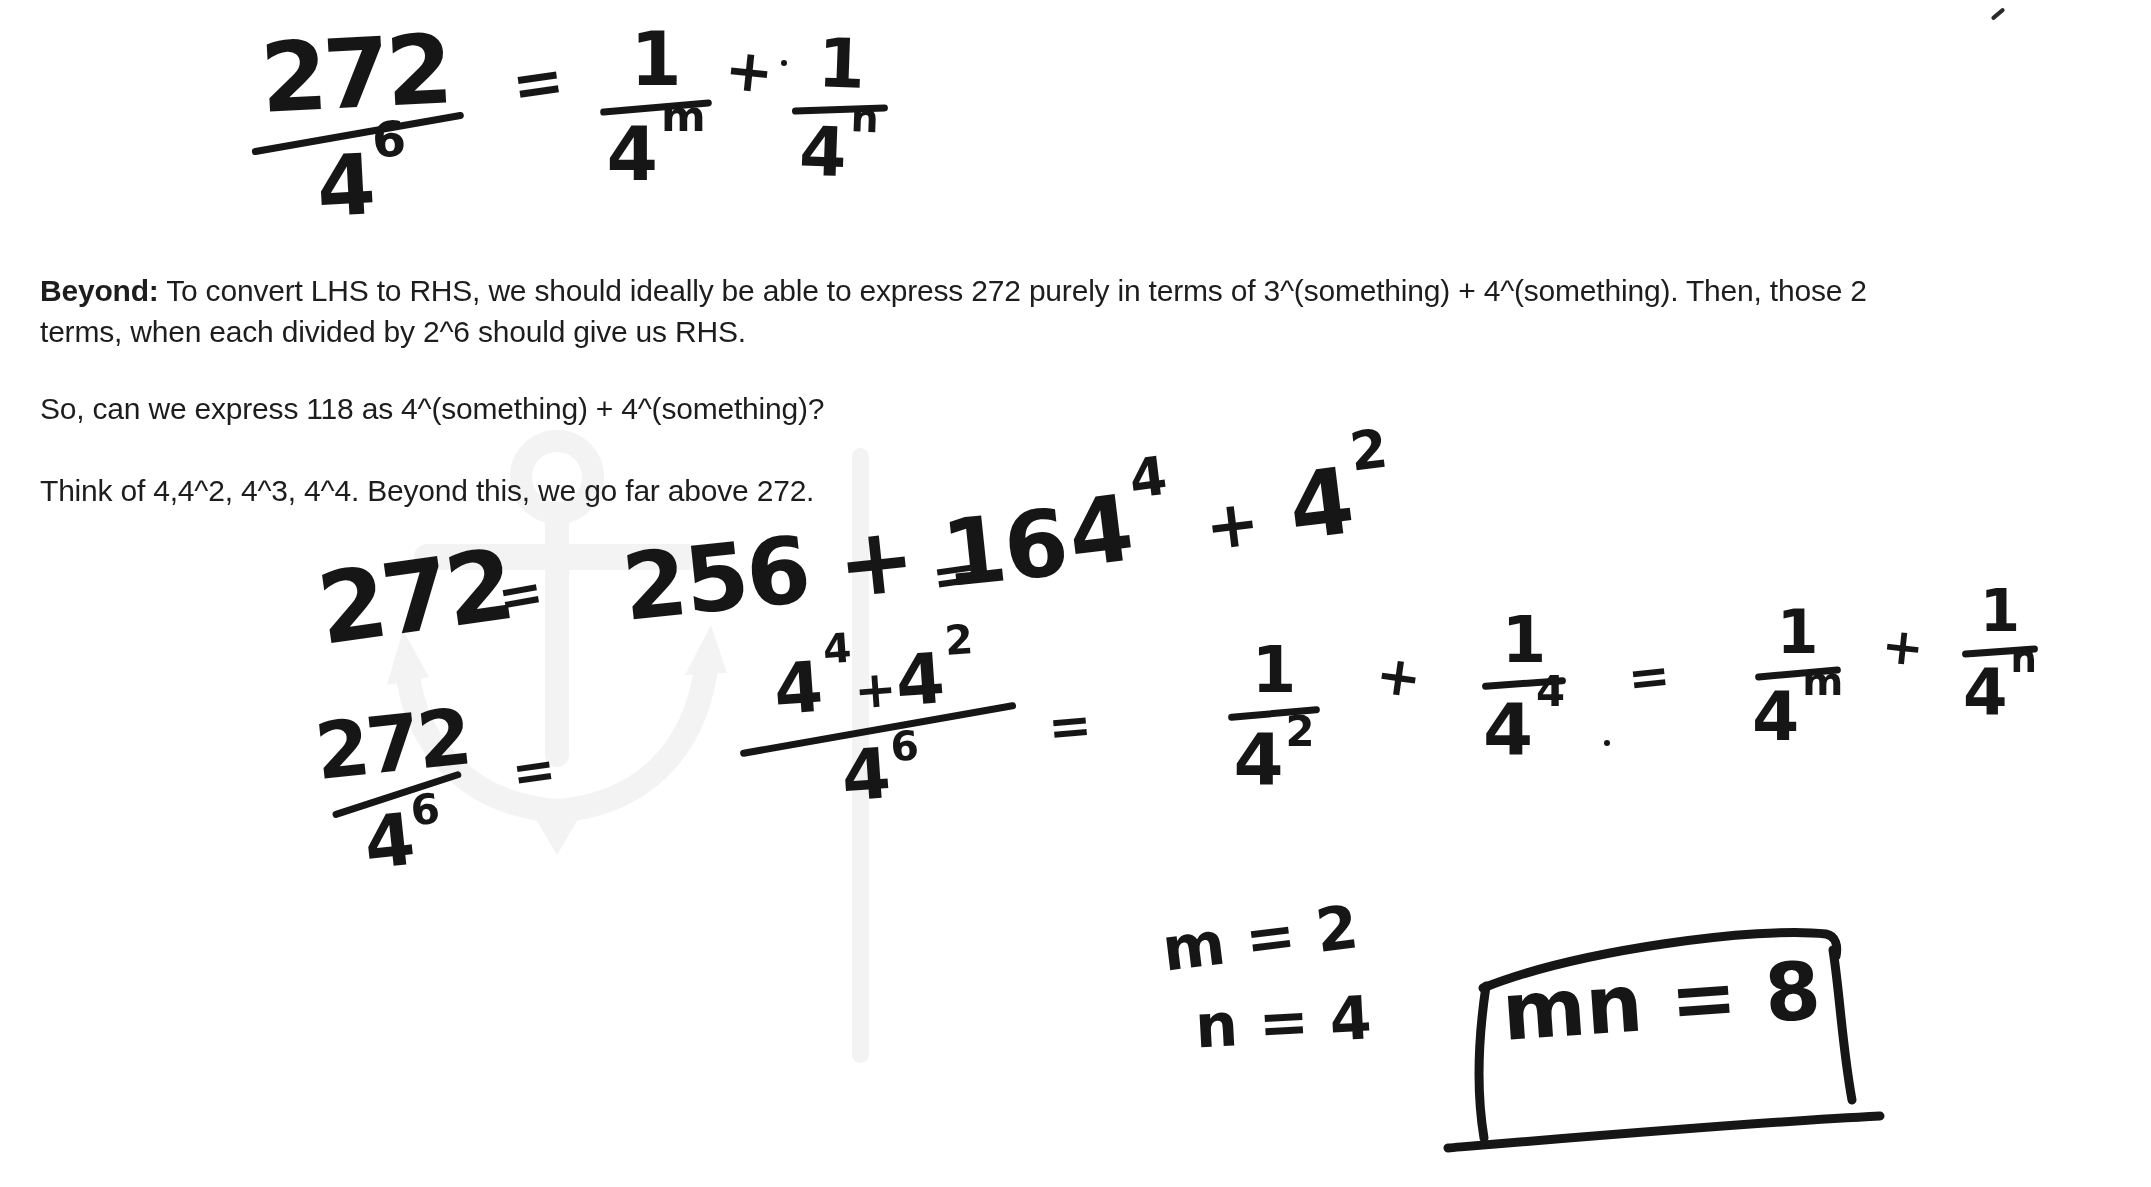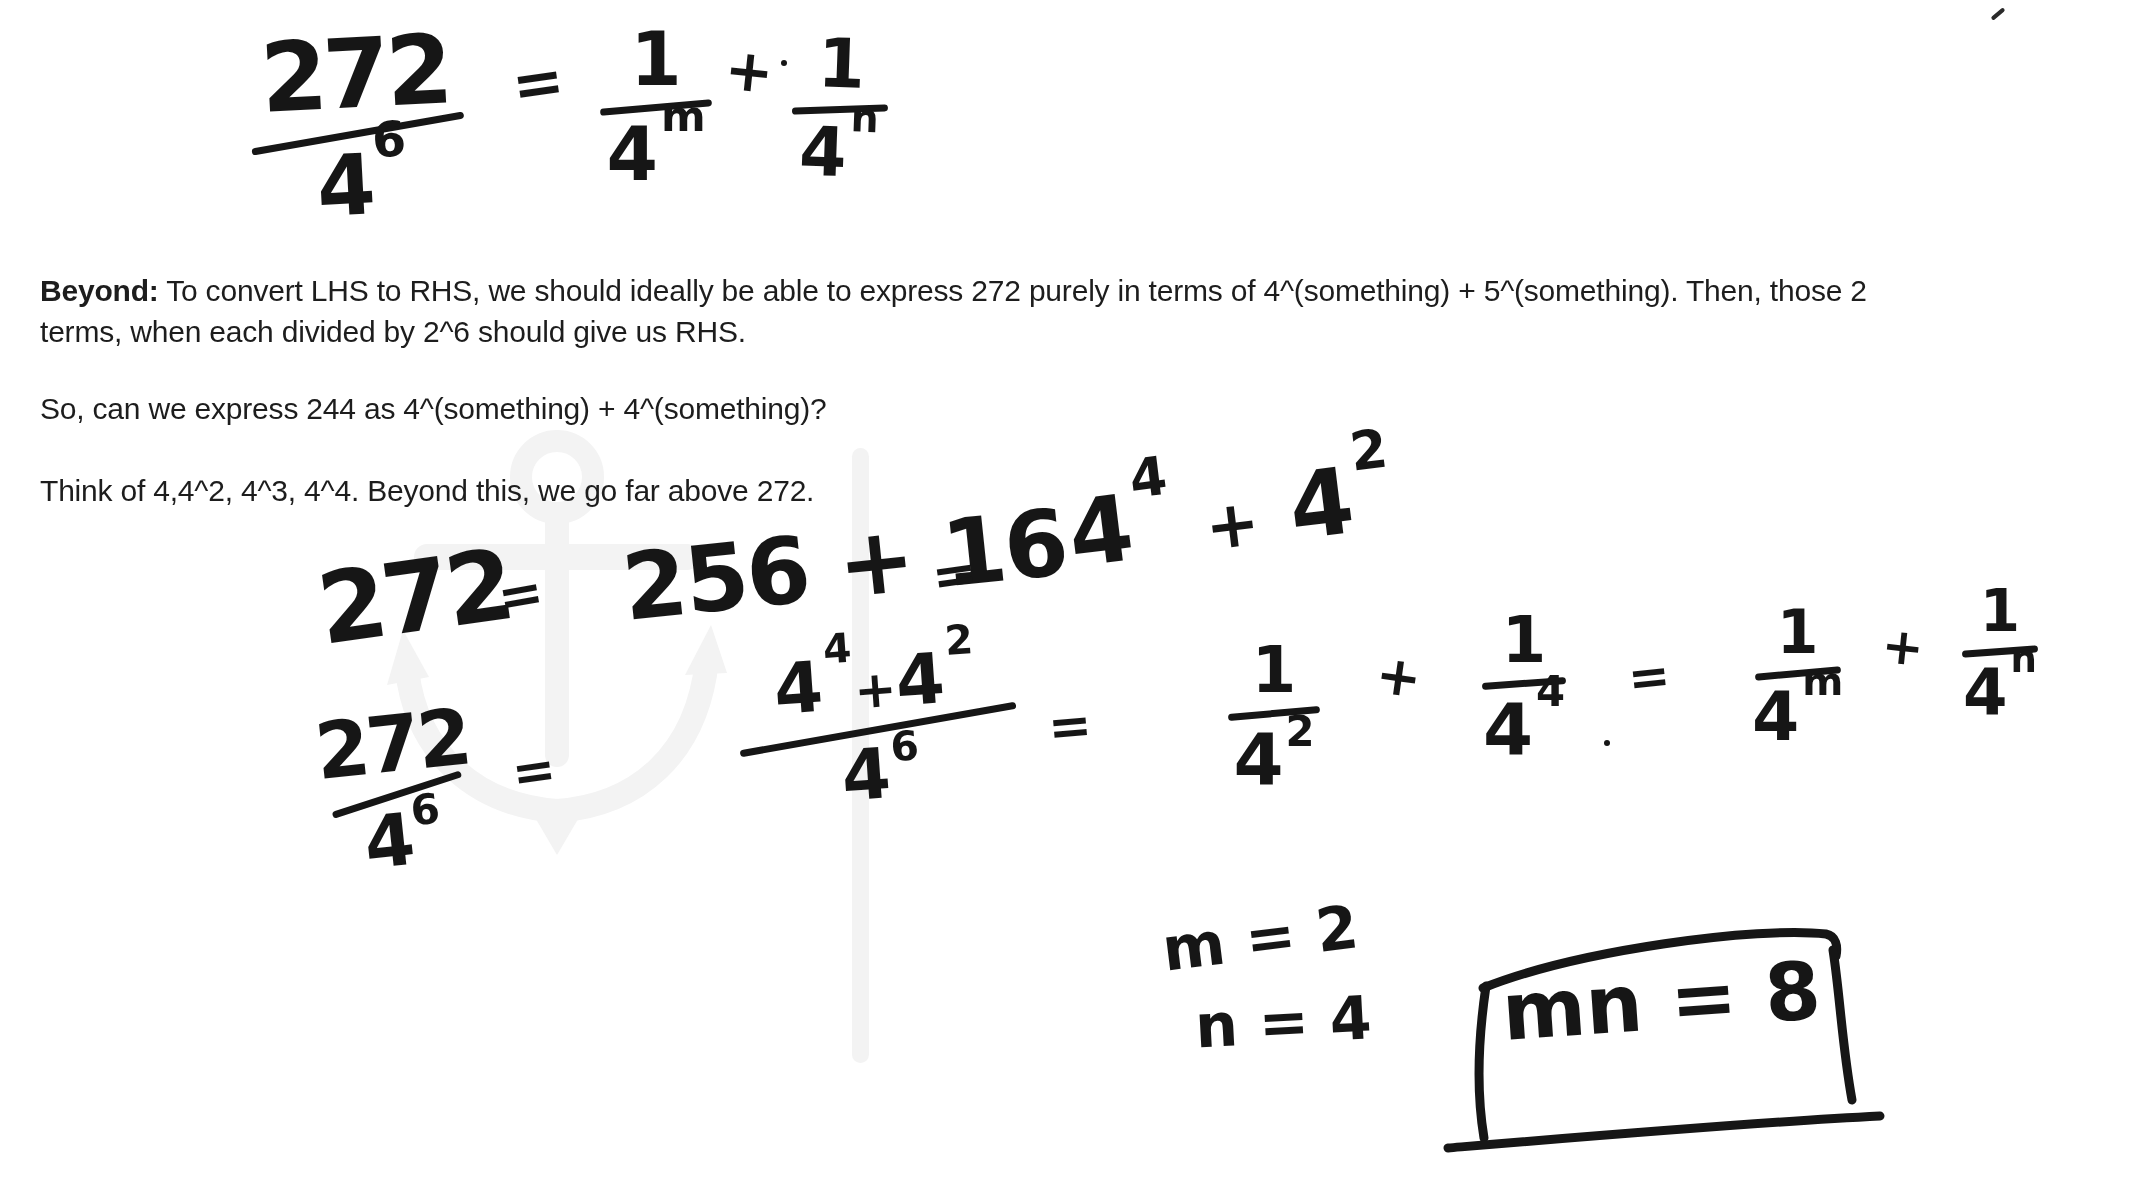--- a/index.html
+++ b/index.html
@@ -67,24 +67,24 @@
       <line x1="42" y1="132" x2="302" y2="132" stroke-width="26" stroke-linecap="round"></line>
       <path d="M 22,245 C 32,330 92,380 172,386 C 252,380 312,330 322,235" stroke-width="24" stroke-linecap="round"></path>
       <polygon points="2,260 18,205 44,252" fill="#f3f3f3" stroke="none"></polygon>
       <polygon points="300,250 326,200 342,248" fill="#f3f3f3" stroke="none"></polygon>
       <polygon points="138,372 172,430 206,372 172,388" fill="#f3f3f3" stroke="none"></polygon>
     </svg>
   </div>
   <div class="wm wm-divider" style="left:852px;top:448px;"></div>
 
   <div class="body-line" style="left:40px;top:271px;">
-    <b>Beyond:</b><span> To convert LHS to RHS, we should ideally be able to express 272 purely in terms of 4^(something) + 5^(something). Then, those 2</span>
+    <b>Beyond:</b><span> To convert LHS to RHS, we should ideally be able to express 272 purely in terms of 3^(something) + 4^(something). Then, those 2</span>
   </div>
   <div class="body-line" style="left:40px;top:312px;">terms, when each divided by 2^6 should give us RHS.</div>
-  <div class="body-line" style="left:40px;top:389px;">So, can we express 244 as 4^(something) + 4^(something)?</div>
+  <div class="body-line" style="left:40px;top:389px;">So, can we express 118 as 4^(something) + 4^(something)?</div>
   <div class="body-line" style="left:40px;top:471px;">Think of 4,4^2, 4^3, 4^4. Beyond this, we go far above 272.</div>
 
   <div class="hand frac" style="left:250px;top:26px;transform:rotate(-3deg);font-size:96px;letter-spacing:-4px;">
     <span class="num">272</span>
     <span class="bar" style="width:215px;transform:rotate(-7deg);"></span>
     <span class="den" style="font-size:84px;"><span>4</span><sup class="sup-hi">6</sup></span>
   </div>
   <div class="hand" style="left:512px;top:52px;font-size:62px;transform:rotate(-8deg);">=</div>
   <div class="hand frac" style="left:600px;top:22px;font-size:74px;">
     <span class="num">1</span>

